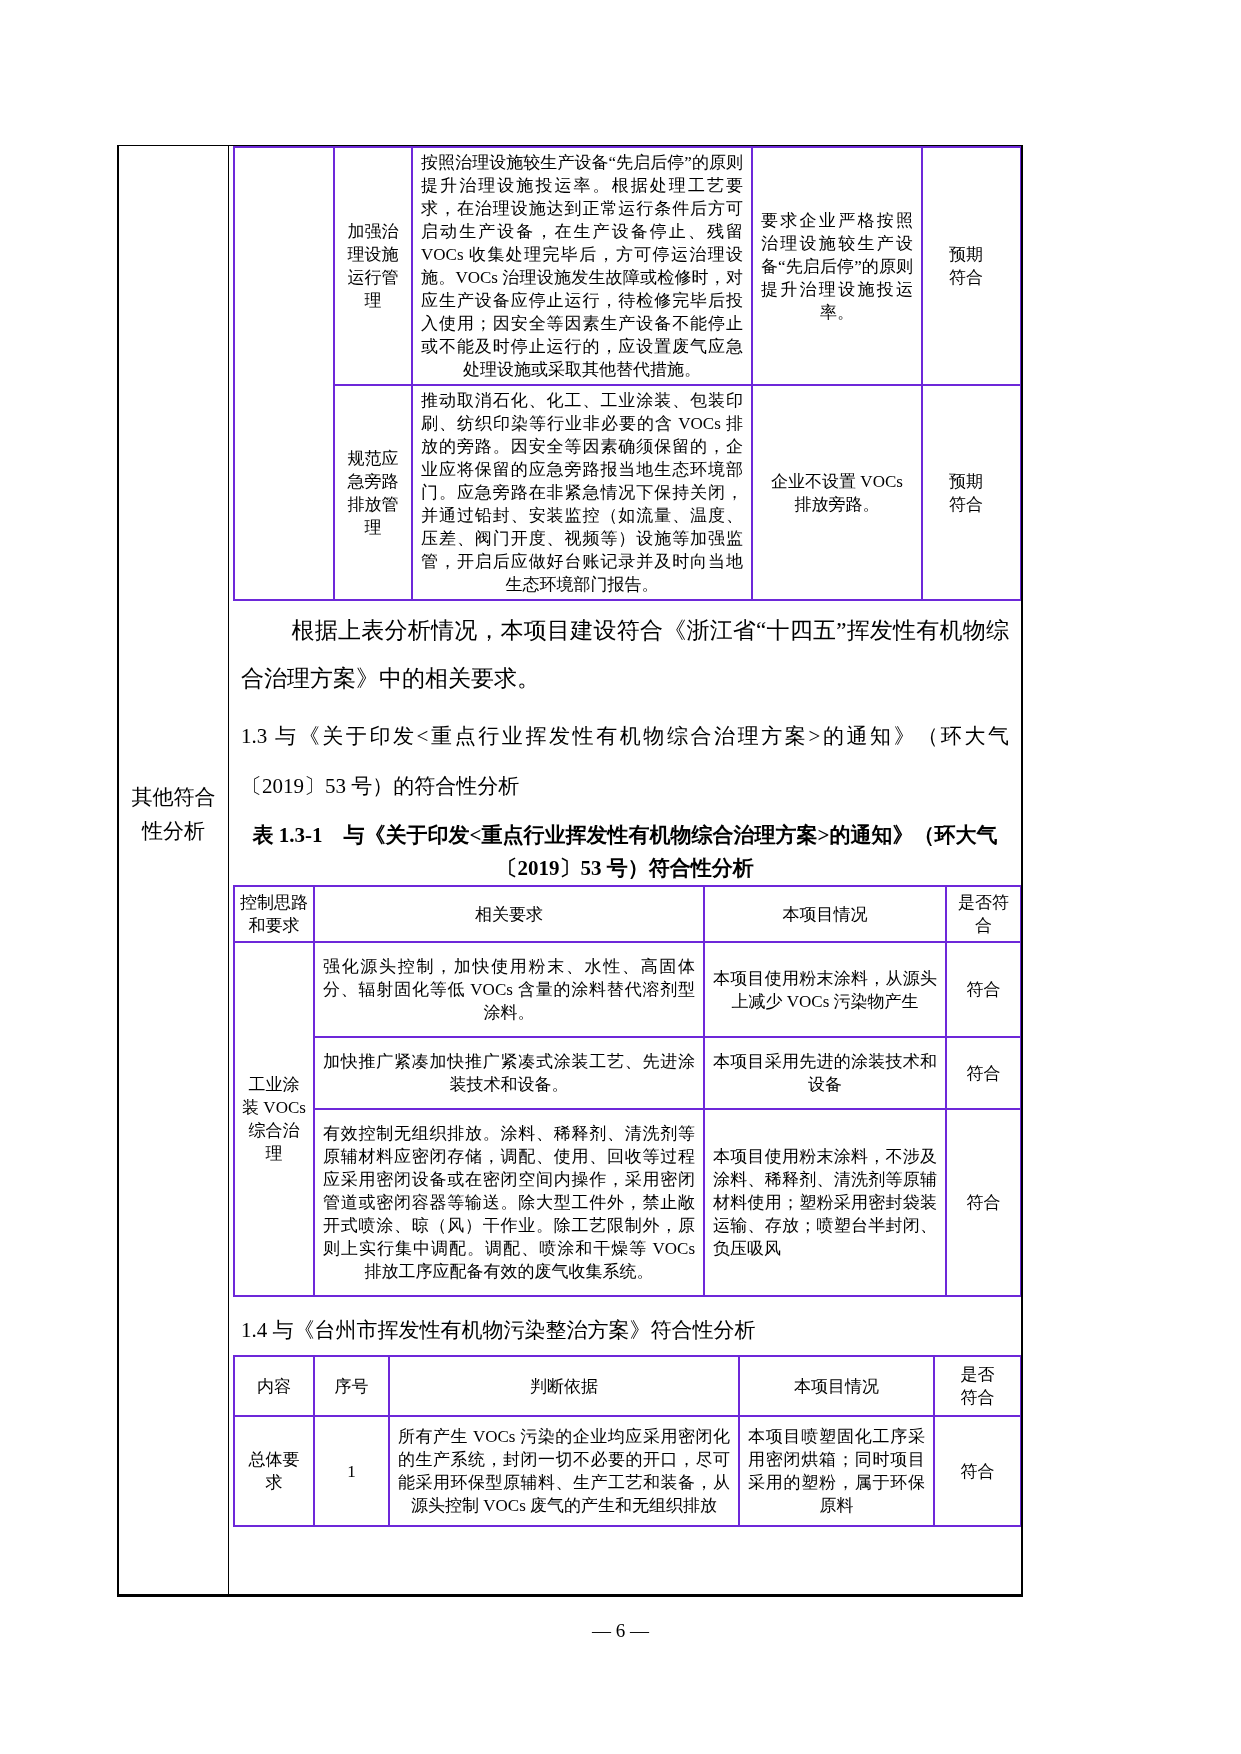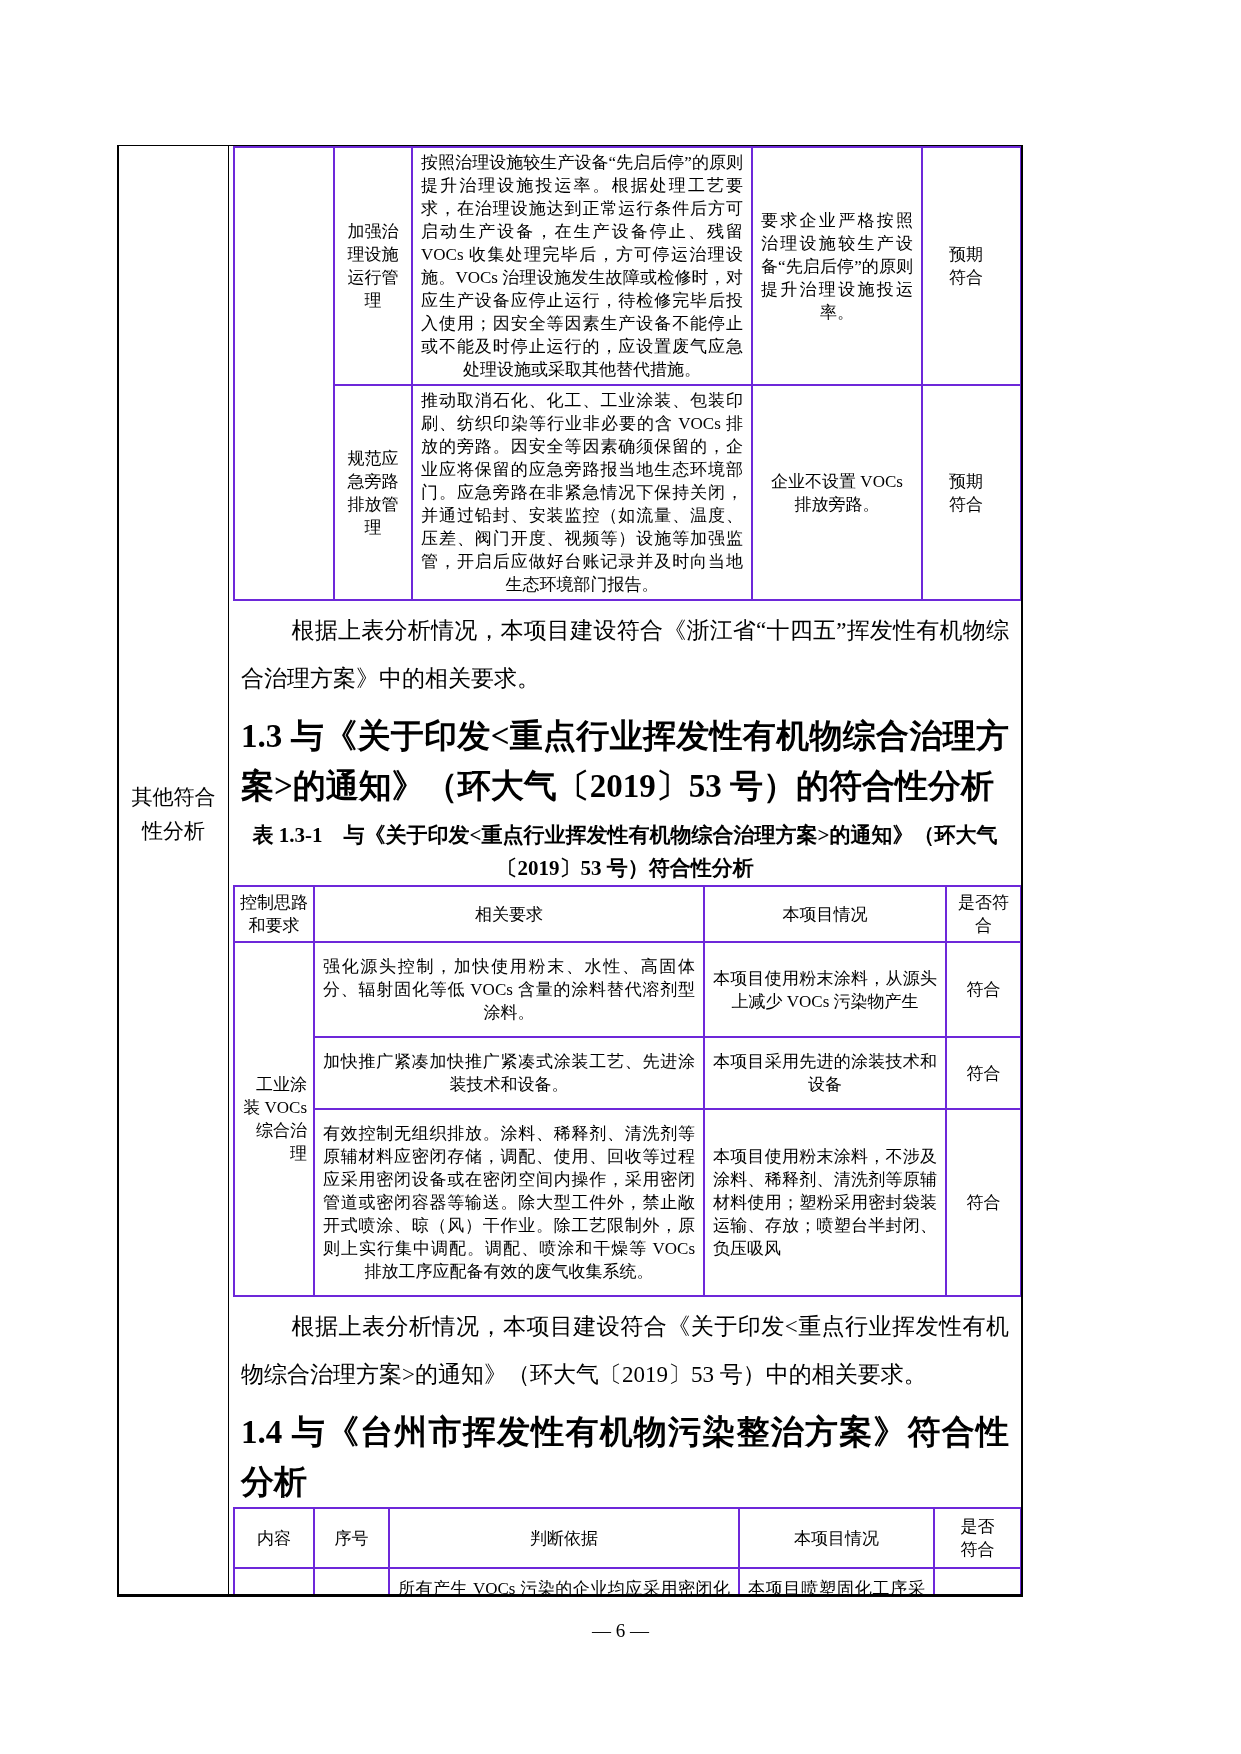--- a/index.html
+++ b/index.html
@@ -30,33 +30,33 @@
   .cc { text-align:center; padding:3px 6px; }
   .jc { text-align:justify; text-align-last:center; padding:3px 8px; }
 
   .t-top td { padding:3px 8px; }
   .t-top .label-cell { text-align:center; padding:3px 6px; }
   .t-top .result-cell { text-align:left; padding:1px 26px; }
 
   .t13 td { padding:12px 8px; }
   .t13 .head td { padding:4px 4px; text-align:center; }
   .t13 .result-cell { text-align:center; padding:12px 8px; }
-  .t13 .cat-cell { text-align:right; padding:3px 6px; }
+  .t13 .cat-cell { text-align:center; padding:3px 6px; }
 
   .t14 td { padding:8px 8px; }
   .t14 .head td { padding:6px 4px; text-align:center; }
   .t14 .head .yn-cell { padding:6px 20px; }
   .t14 .result-cell { text-align:center; }
 
   .para {
     font-size:23px; line-height:48px; text-align:justify;
     padding:0 12px; text-indent:2.2em; margin-top:6px;
   }
   .sec-h {
-    font-size:33px; font-weight:bold; line-height:50px;
+    font-size:21px; font-weight:normal; line-height:50px;
     padding:0 12px; margin-top:8px; text-align:justify;
   }
   .tab-cap {
     font-size:21px; font-weight:bold; line-height:33px;
     text-align:center; margin-top:8px; padding:0 18px;
   }
   .page-num {
     position:absolute; top:1620px; left:0; width:100%;
     text-align:center; font-size:19px;
   }
@@ -130,21 +130,20 @@
           <td class="result-cell">符合</td>
         </tr>
         <tr>
           <td class="jc">有效控制无组织排放。涂料、稀释剂、清洗剂等原辅材料应密闭存储，调配、使用、回收等过程应采用密闭设备或在密闭空间内操作，采用密闭管道或密闭容器等输送。除大型工件外，禁止敞开式喷涂、晾（风）干作业。除工艺限制外，原则上实行集中调配。调配、喷涂和干燥等 VOCs 排放工序应配备有效的废气收集系统。</td>
           <td class="jc" style="text-align-last:left;">本项目使用粉末涂料，不涉及涂料、稀释剂、清洗剂等原辅材料使用；塑粉采用密封袋装运输、存放；喷塑台半封闭、负压吸风</td>
           <td class="result-cell">符合</td>
         </tr>
       </tbody>
         </table>
 
-      <p class="para">根据上表分析情况，本项目建设符合《关于印发&lt;重点行业挥发性有机物综合治理方案&gt;的通知》（环大气〔2019〕53 号）中的相关要求。</p>
 
       <h2 class="sec-h">1.4 与《台州市挥发性有机物污染整治方案》符合性分析</h2>
 
 
       <table class="t14">
         <colgroup>
           <col style="width:80px">
             <col style="width:75px">
             <col style="width:350px">
           <col style="width:195px">

